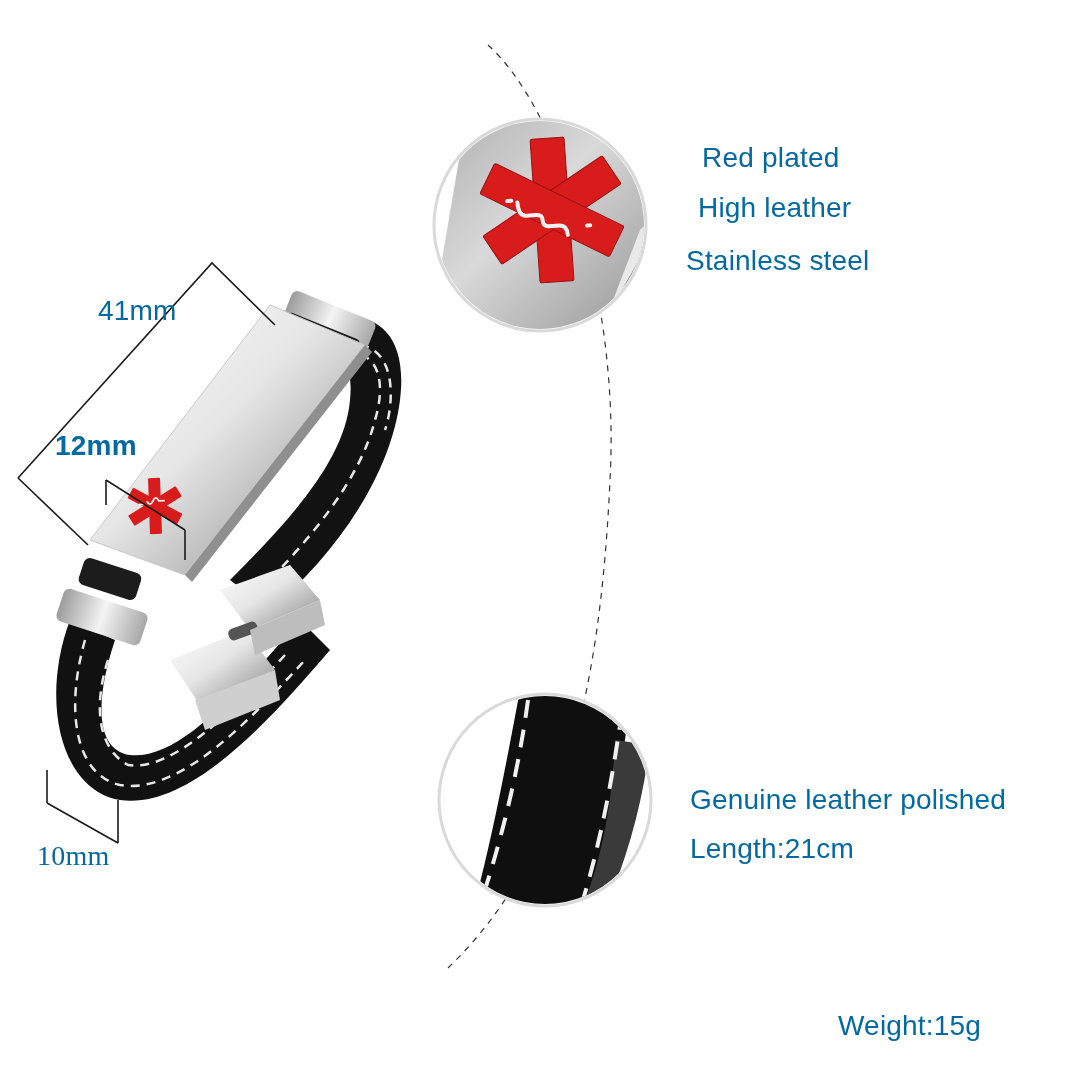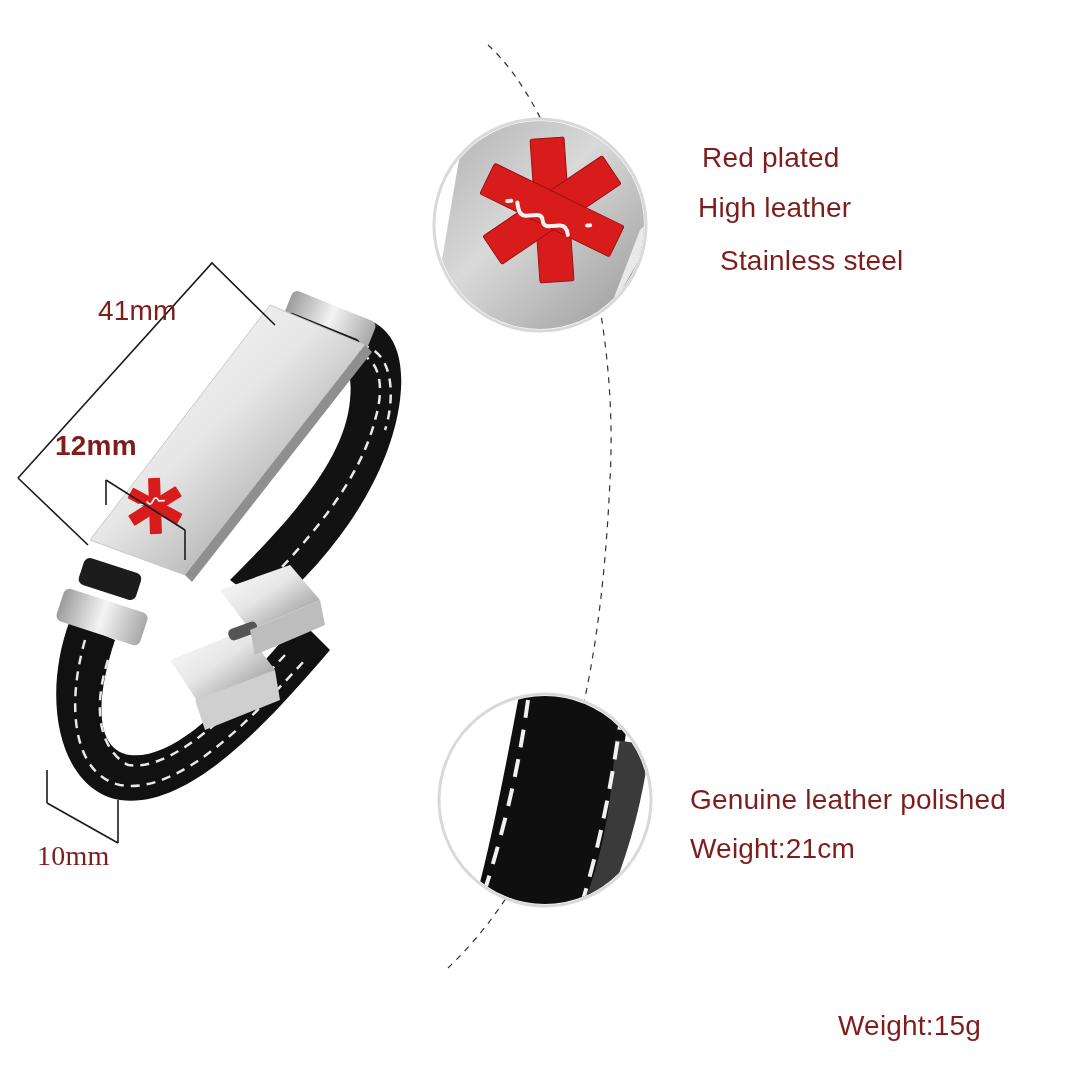--- a/index.html
+++ b/index.html
@@ -1,18 +1,18 @@
 <!DOCTYPE html>
 <html><head>
   <meta charset="utf-8">
   <style>
     html, body { margin: 0; padding: 0; background: #ffffff; }
     body { width: 1080px; height: 1080px; position: relative; overflow: hidden;
            font-family: "Liberation Sans", sans-serif; color: #1e1e1e; }
-    .label { position: absolute; font-size: 28px; white-space: nowrap; color: #7f1d1d; letter-spacing: 0.2px; }
+    .label { position: absolute; font-size: 28px; white-space: nowrap; color: #0369a1; letter-spacing: 0.2px; }
     svg { position: absolute; left: 0; top: 0; }
   </style>
 </head>
 <body>
 
 <svg width="1080" height="1080" viewBox="0 0 1080 1080">
   <defs>
     <linearGradient id="steel" x1="0" y1="0" x2="1" y2="1">
       <stop offset="0" stop-color="#fdfdfd"></stop>
       <stop offset="0.45" stop-color="#e6e6e6"></stop>
@@ -118,18 +118,18 @@
     </g>
   </g>
 </svg>
 
 <div class="label" style="left:98px; top:295px;text-align:center;">41mm</div>
 <div class="label" style="left:55px; top:430px;font-weight:bold;">12mm</div>
 <div class="label" style="left:37px; top:840px;font-family:Liberation Serif, serif;">10mm</div>
 
 <div class="label" style="left:702px; top:142px;">Red plated</div>
 <div class="label" style="left:698px; top:192px;">High leather</div>
-<div class="label" style="left:720px; top:245px;">Stainless steel</div>
+<div class="label" style="left:686px; top:245px;">Stainless steel</div>
 
 <div class="label" style="left:690px; top:784px;">Genuine leather polished</div>
-<div class="label" style="left:690px; top:833px;">Weight:21cm</div>
+<div class="label" style="left:690px; top:833px;">Length:21cm</div>
 
 <div class="label" style="left:838px; top:994px;margin-top:16px;">Weight:15g</div>
 
 </body></html>

